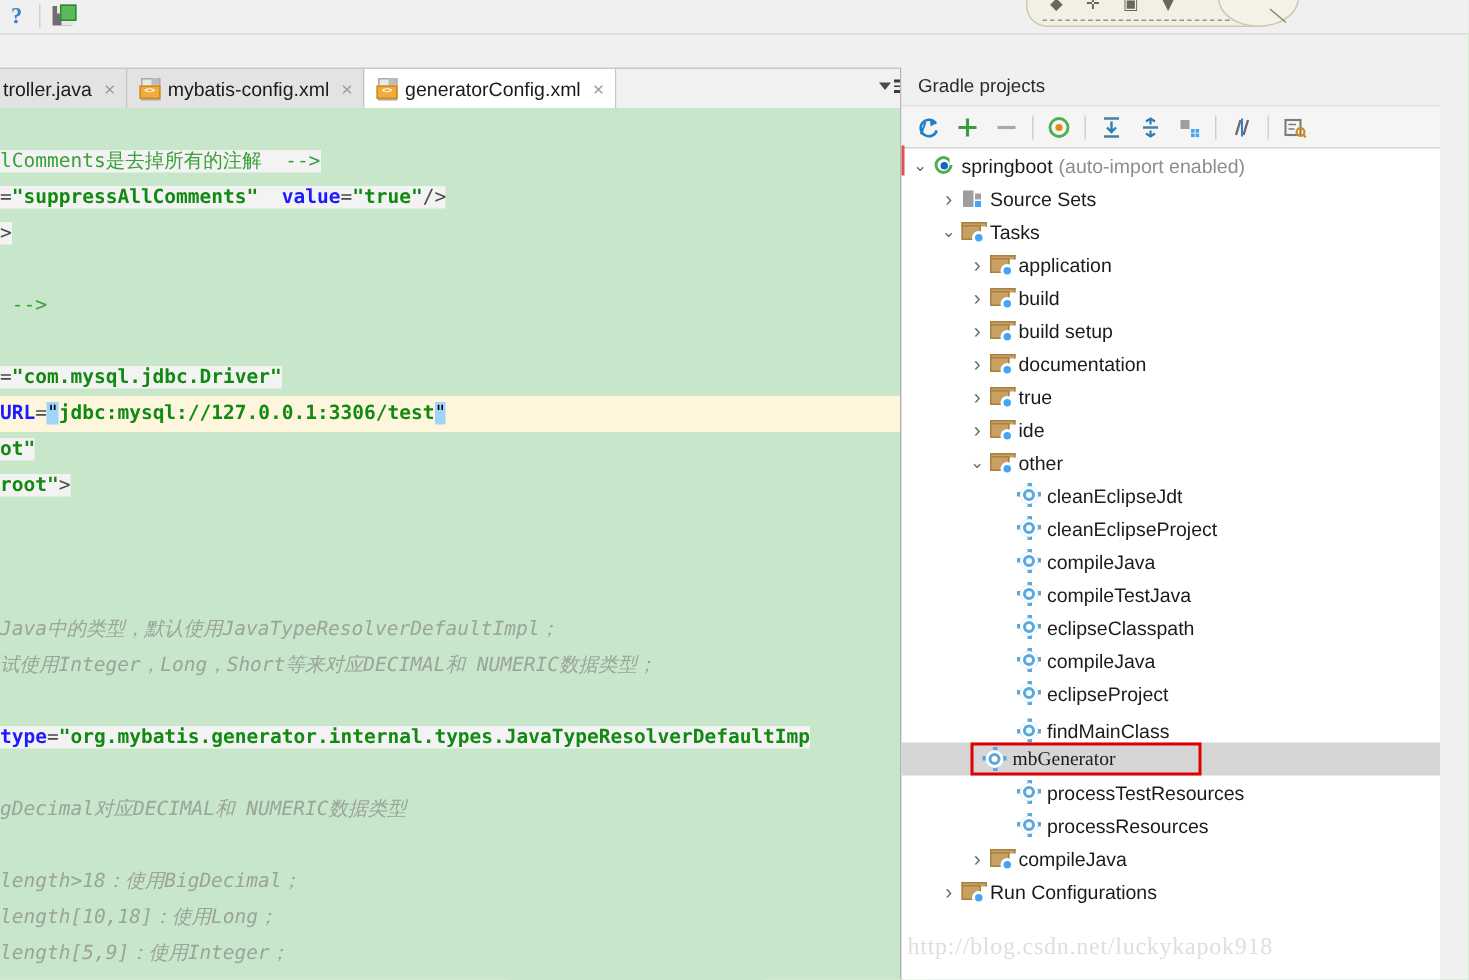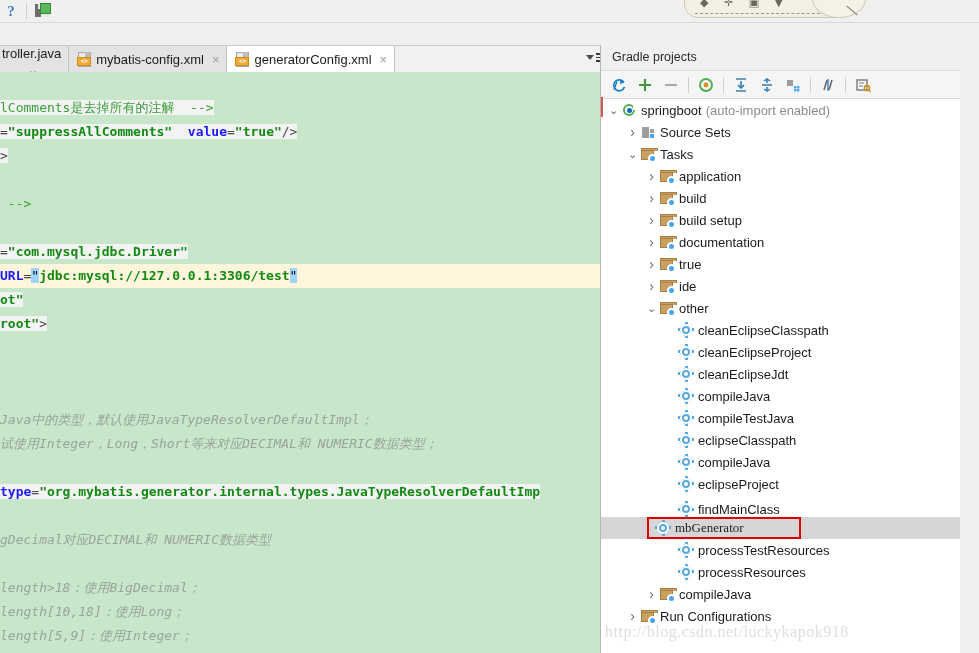--- a/index.html
+++ b/index.html
@@ -193,21 +193,21 @@
 
   <div class="balloon">
       <span class="dash"></span>
     </div>
   <div class="balloon2">
       <span class="tick"></span>
     </div>
   <div class="balloon-glyphs">◆ ✛ ▣ ▼</div>
 
   <div class="tabbar">
-    <div class="tab" style="padding-left:2px;flex-direction:column;">
+    <div class="tab" style="padding-left:2px;">
       <span>troller.java</span>
       <span class="close">×</span>
     </div>
     <div class="tab">
       <span class="ficon">
         <span class="pg"></span>
           <span class="fold"></span>
           <span class="band">
             <b>&lt;&gt;</b>
           </span>
@@ -411,45 +411,33 @@
         <div class="row" style="padding-left: 63px;">
           <span class="arrow none"></span>
           <span class="ic ic-gear">
             <span class="t t1"></span>
             <span class="t t2"></span>
             <span class="t t3"></span>
             <span class="t t4"></span>
             <span class="g"></span>
             <span class="h"></span>
           </span>
-          <span class="lbl">cleanEclipseClasspath</span>
+          <span class="lbl">cleanEclipseJdt</span>
         </div>
         <div class="row" style="padding-left: 63px;">
           <span class="arrow none"></span>
           <span class="ic ic-gear">
             <span class="t t1"></span>
             <span class="t t2"></span>
             <span class="t t3"></span>
             <span class="t t4"></span>
             <span class="g"></span>
             <span class="h"></span>
           </span>
           <span class="lbl">cleanEclipseProject</span>
-        </div>
-        <div class="row" style="padding-left: 63px;">
-          <span class="arrow none"></span>
-          <span class="ic ic-gear">
-            <span class="t t1"></span>
-            <span class="t t2"></span>
-            <span class="t t3"></span>
-            <span class="t t4"></span>
-            <span class="g"></span>
-            <span class="h"></span>
-          </span>
-          <span class="lbl">cleanEclipseJdt</span>
         </div>
         <div class="row" style="padding-left: 63px;">
           <span class="arrow none"></span>
           <span class="ic ic-gear">
             <span class="t t1"></span>
             <span class="t t2"></span>
             <span class="t t3"></span>
             <span class="t t4"></span>
             <span class="g"></span>
             <span class="h"></span>

